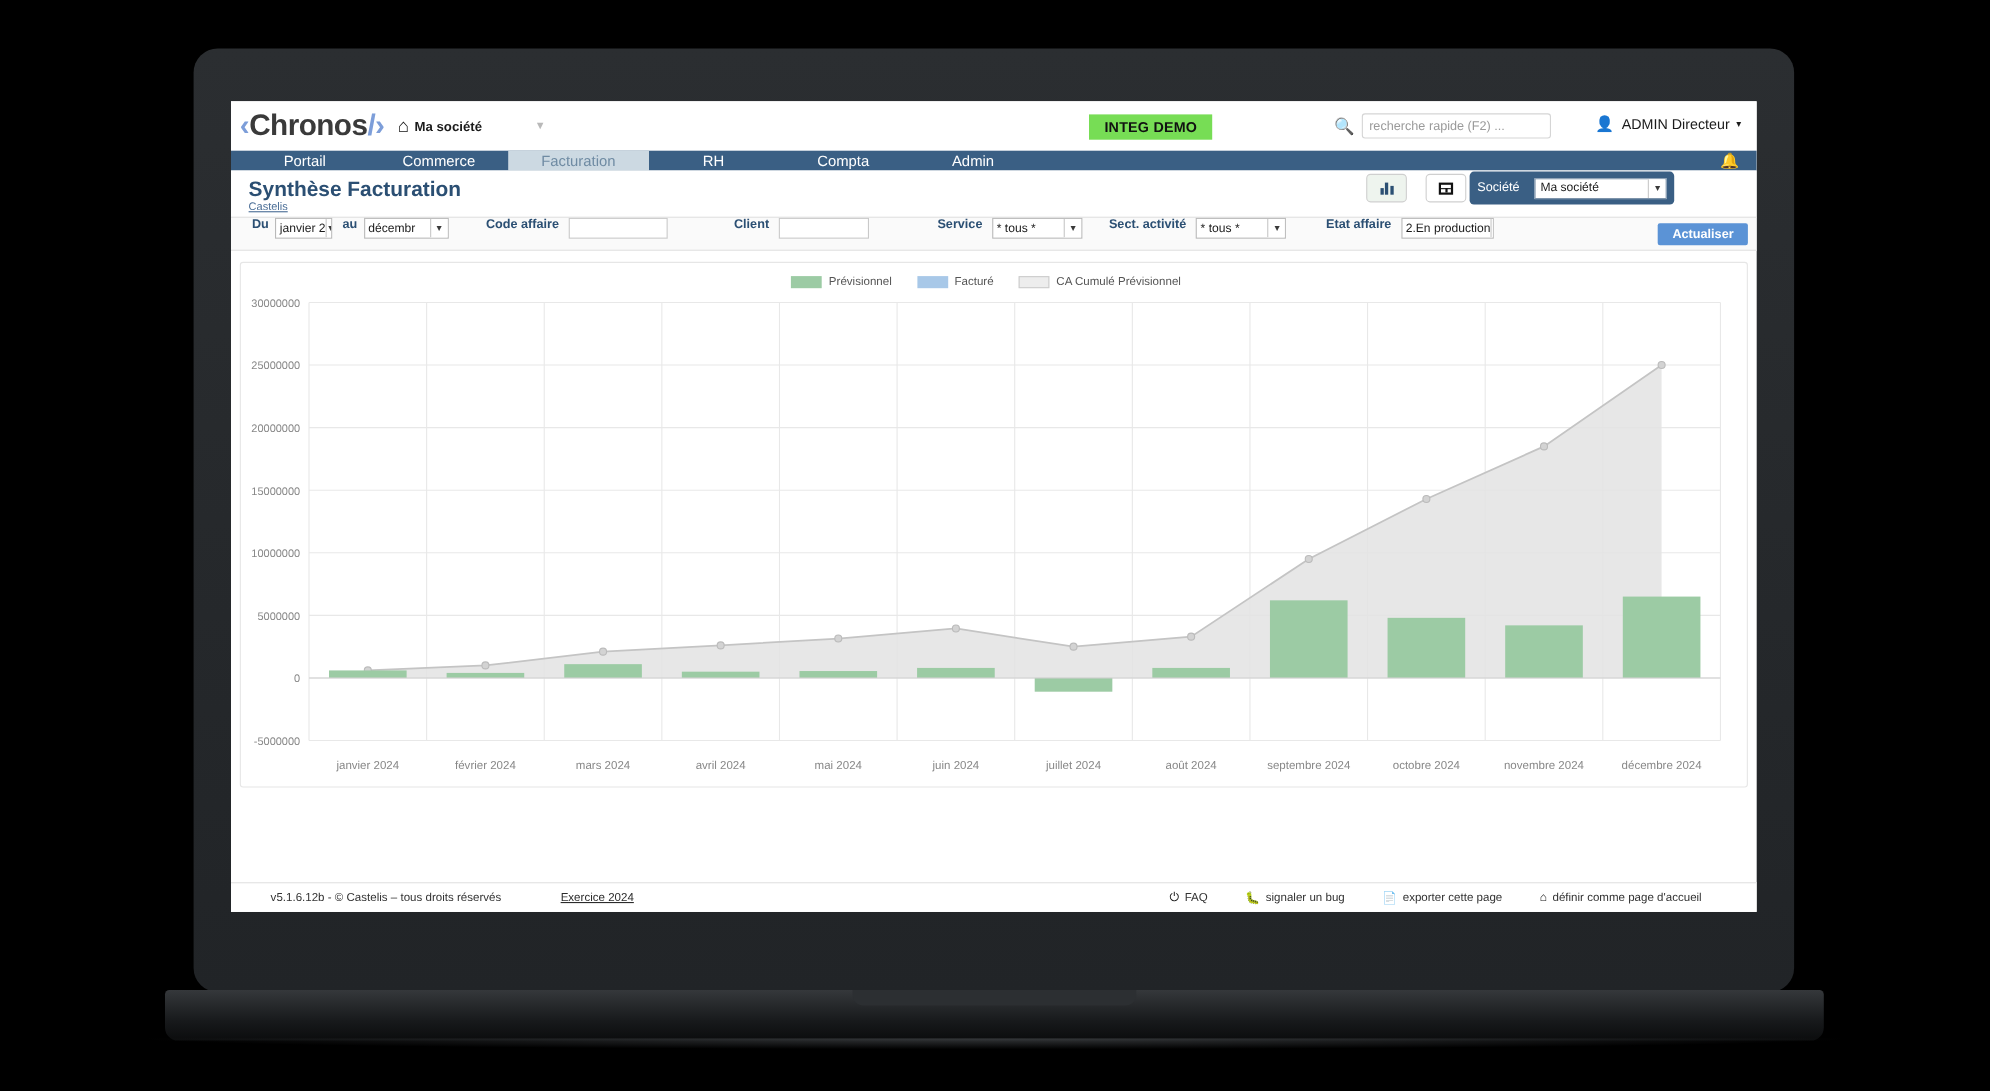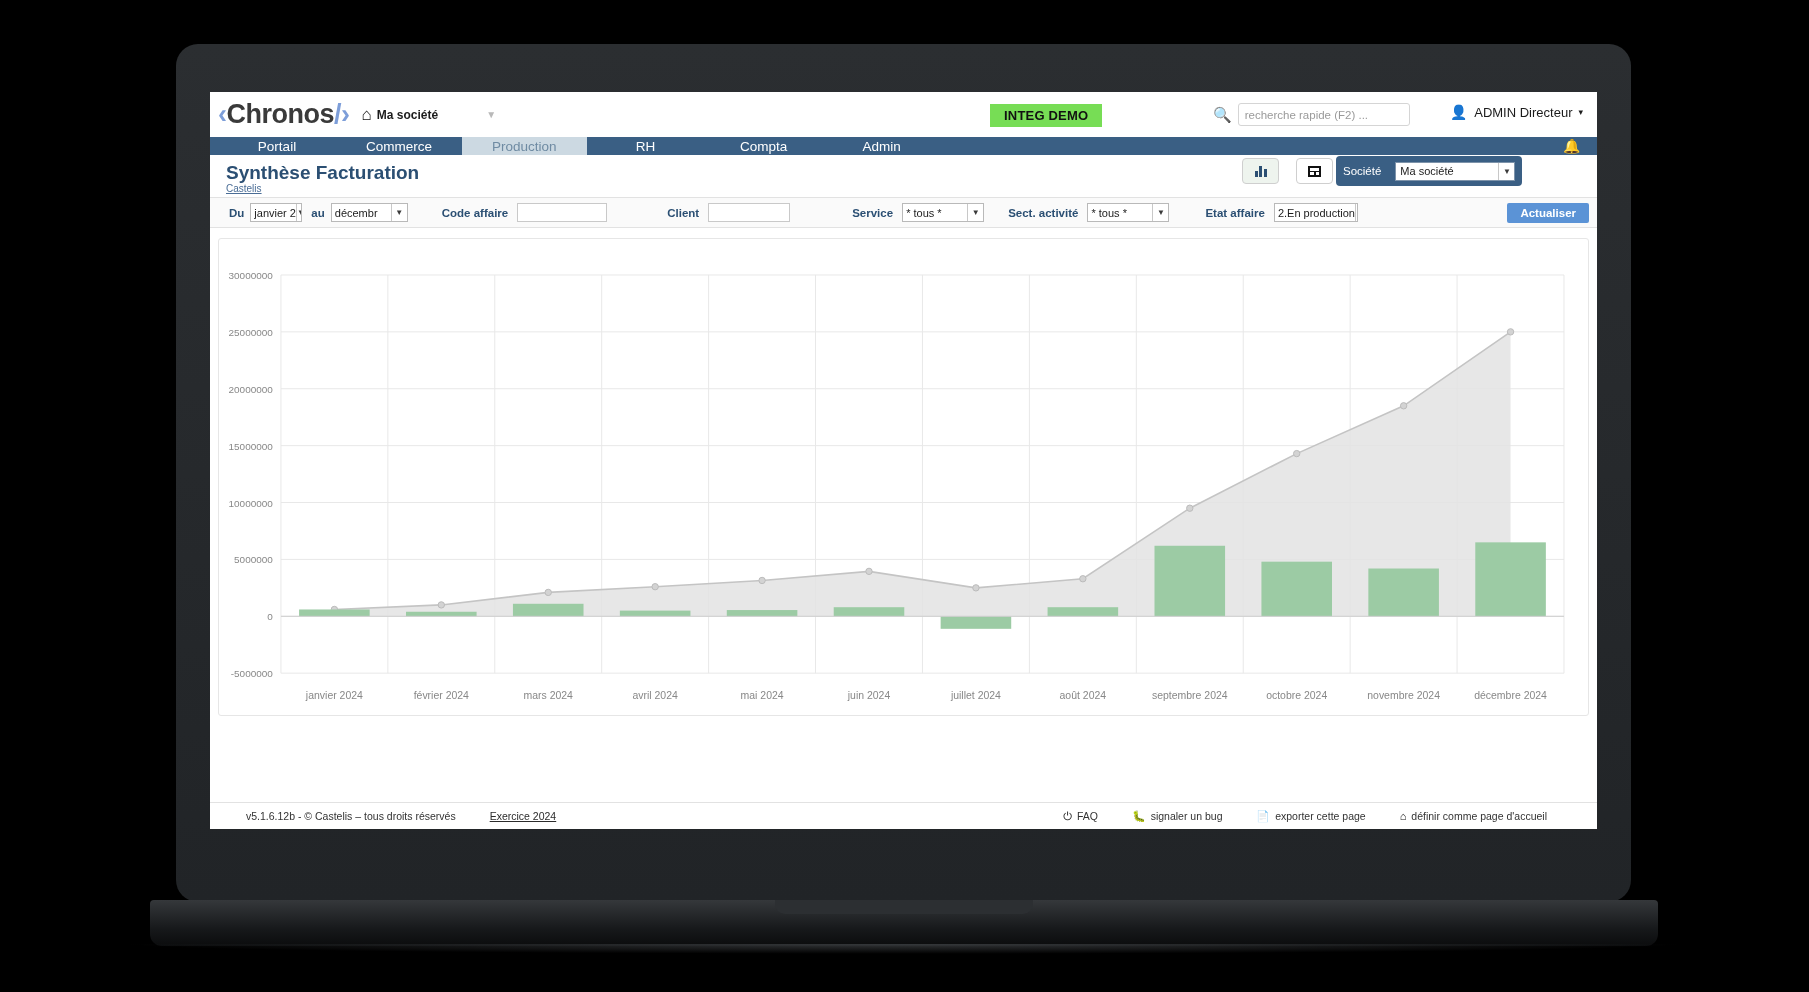--- a/index.html
+++ b/index.html
@@ -149,21 +149,21 @@
   .sel-arrow {
     width: 16px; height: 100%; border-left: 1px solid #c8c8c8;
     display:flex; align-items:center; justify-content:center;
     font-size: 8px; color:#3a3a3a; background:#fff;
   }
 
   
   .filterbar {
     position: relative; height: 31px;
     background: #fafafa; border-top: 1px solid #e2e2e2; border-bottom: 1px solid #e2e2e2;
-    display: flex; align-items: center;
+    display: flex; 
   }
   .f-label { font-size: 11.5px; font-weight: bold; color: #2b4f73; }
   .f-sel {
     height: 19px; background: #fff; border: 1px solid #b9b9b9;
     display: flex; align-items: center; justify-content: space-between;
     font-size: 11px; color: #1b1b1b; padding-left: 3px; overflow: hidden;
     white-space: nowrap;
   }
   .f-input {
     height: 19px; background: #fff; border: 1px solid #c9c9c9;
@@ -195,21 +195,21 @@
   .plot { position: absolute; left: 0; top: 28px; right: 6px; bottom: 0; }
   svg.chart-svg { width: 100%; height: 100%; display: block; }
 
   
   .footer {
     position: absolute; bottom: 0; left: 0; right: 0; height: 27px;
     border-top: 1px solid #e2e2e2; background: #fff;
     display: flex; align-items: center; font-size: 10.5px; color: #333;
   }
   .footer .copy { margin-left: 36px; }
-  .footer .exercice { margin-left: 34px; text-decoration: underline; color: #2b2b2b; }
+  .footer .exercice { margin-left: 54px; text-decoration: underline; color: #2b2b2b; }
   .footer .links { margin-left: auto; display: flex; align-items: center; gap: 34px; margin-right: 50px; }
   .footer .lk { display: flex; align-items: center; gap: 5px; }
   .glyph { font-size: 11px; color: #111; }
 </style>
 </head>
 <body>
 
 <div id="stage">
   <div class="laptop-screen-bezel"></div>
   <div class="laptop-base"></div>
@@ -239,21 +239,21 @@
       <div class="user-wrap">
         <span class="user-avatar-icon">👤</span>
         <span>ADMIN Directeur</span>
         <span class="user-caret">▾</span>
       </div>
     </div>
 
     <div class="navbar">
       <div class="nav-item">Portail</div>
       <div class="nav-item">Commerce</div>
-      <div class="nav-item active">Production</div>
+      <div class="nav-item active">Facturation</div>
       <div class="nav-item">RH</div>
       <div class="nav-item">Compta</div>
       <div class="nav-item">Admin</div>
       <span class="bell">🔔</span>
     </div>
 
     <div class="page-head">
       <div class="page-title">Synthèse Facturation</div>
       <div class="breadcrumb">Castelis</div>
 
@@ -310,20 +310,34 @@
       <span class="f-label" style="margin-left:36px">Etat affaire</span>
       <div class="f-sel" style="width:84px; margin-left:9px">
         <span>2.En production</span>
         <span class="sel-arrow">▼</span>
       </div>
 
       <button class="btn-actualiser">Actualiser</button>
     </div>
 
     <div class="chart-card">
+      <div class="legend">
+        <span class="grp">
+          <span class="sw" style="background:#9ccba4"></span>
+          <span>Prévisionnel</span>
+        </span>
+        <span class="grp">
+          <span class="sw" style="background:#a8c8e8"></span>
+          <span>Facturé</span>
+        </span>
+        <span class="grp">
+          <span class="sw" style="background:#ededed;border:1px solid #ccc"></span>
+          <span>CA Cumulé Prévisionnel</span>
+        </span>
+      </div>
 
       <div class="plot">
         <svg class="chart-svg" id="chartsvg" viewBox="0 0 1365 450" preserveAspectRatio="none">
             <line x1="62" y1="8" x2="1347" y2="8" stroke="#e8e8e8" stroke-width="1"></line>
             <text x="54" y="12" text-anchor="end" font-size="10" fill="#888" font-family="&quot;Liberation Sans&quot;, sans-serif">30000000</text>
             <line x1="62" y1="65.14285714285714" x2="1347" y2="65.14285714285714" stroke="#e8e8e8" stroke-width="1"></line>
             <text x="54" y="69.14285714285714" text-anchor="end" font-size="10" fill="#888" font-family="&quot;Liberation Sans&quot;, sans-serif">25000000</text>
             <line x1="62" y1="122.28571428571429" x2="1347" y2="122.28571428571429" stroke="#e8e8e8" stroke-width="1"></line>
             <text x="54" y="126.28571428571429" text-anchor="end" font-size="10" fill="#888" font-family="&quot;Liberation Sans&quot;, sans-serif">20000000</text>
             <line x1="62" y1="179.42857142857142" x2="1347" y2="179.42857142857142" stroke="#e8e8e8" stroke-width="1"></line>

